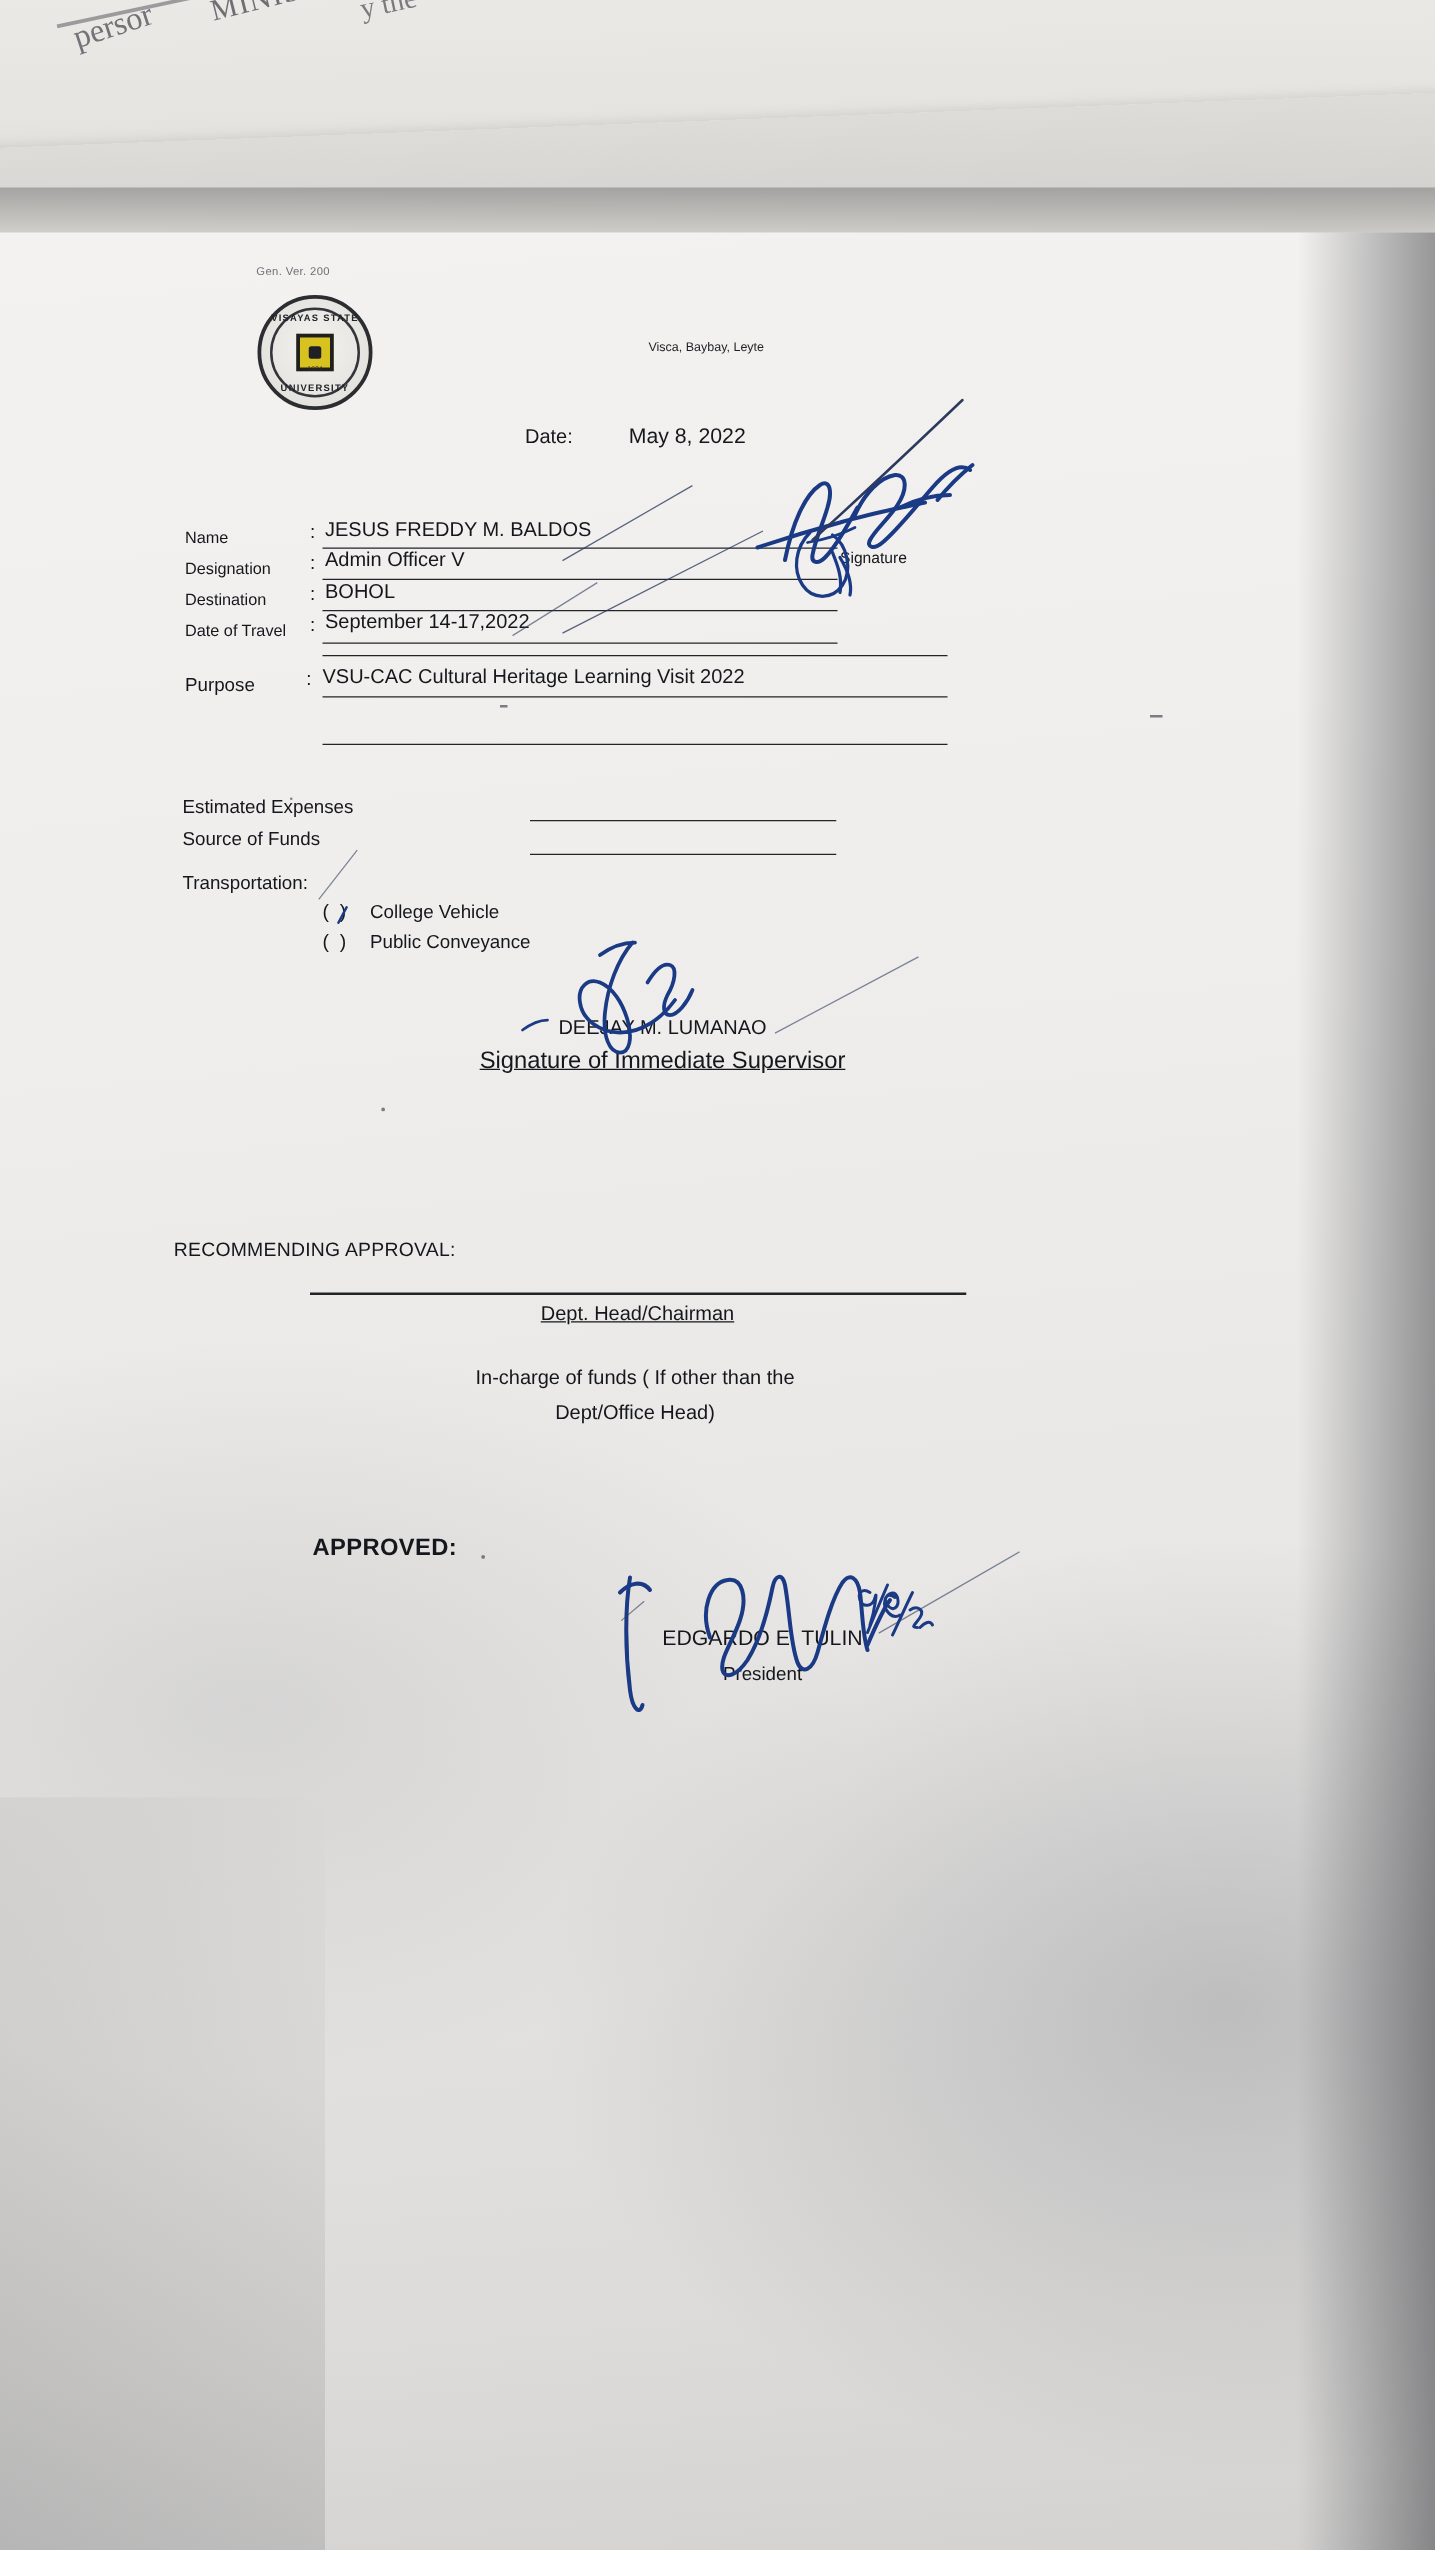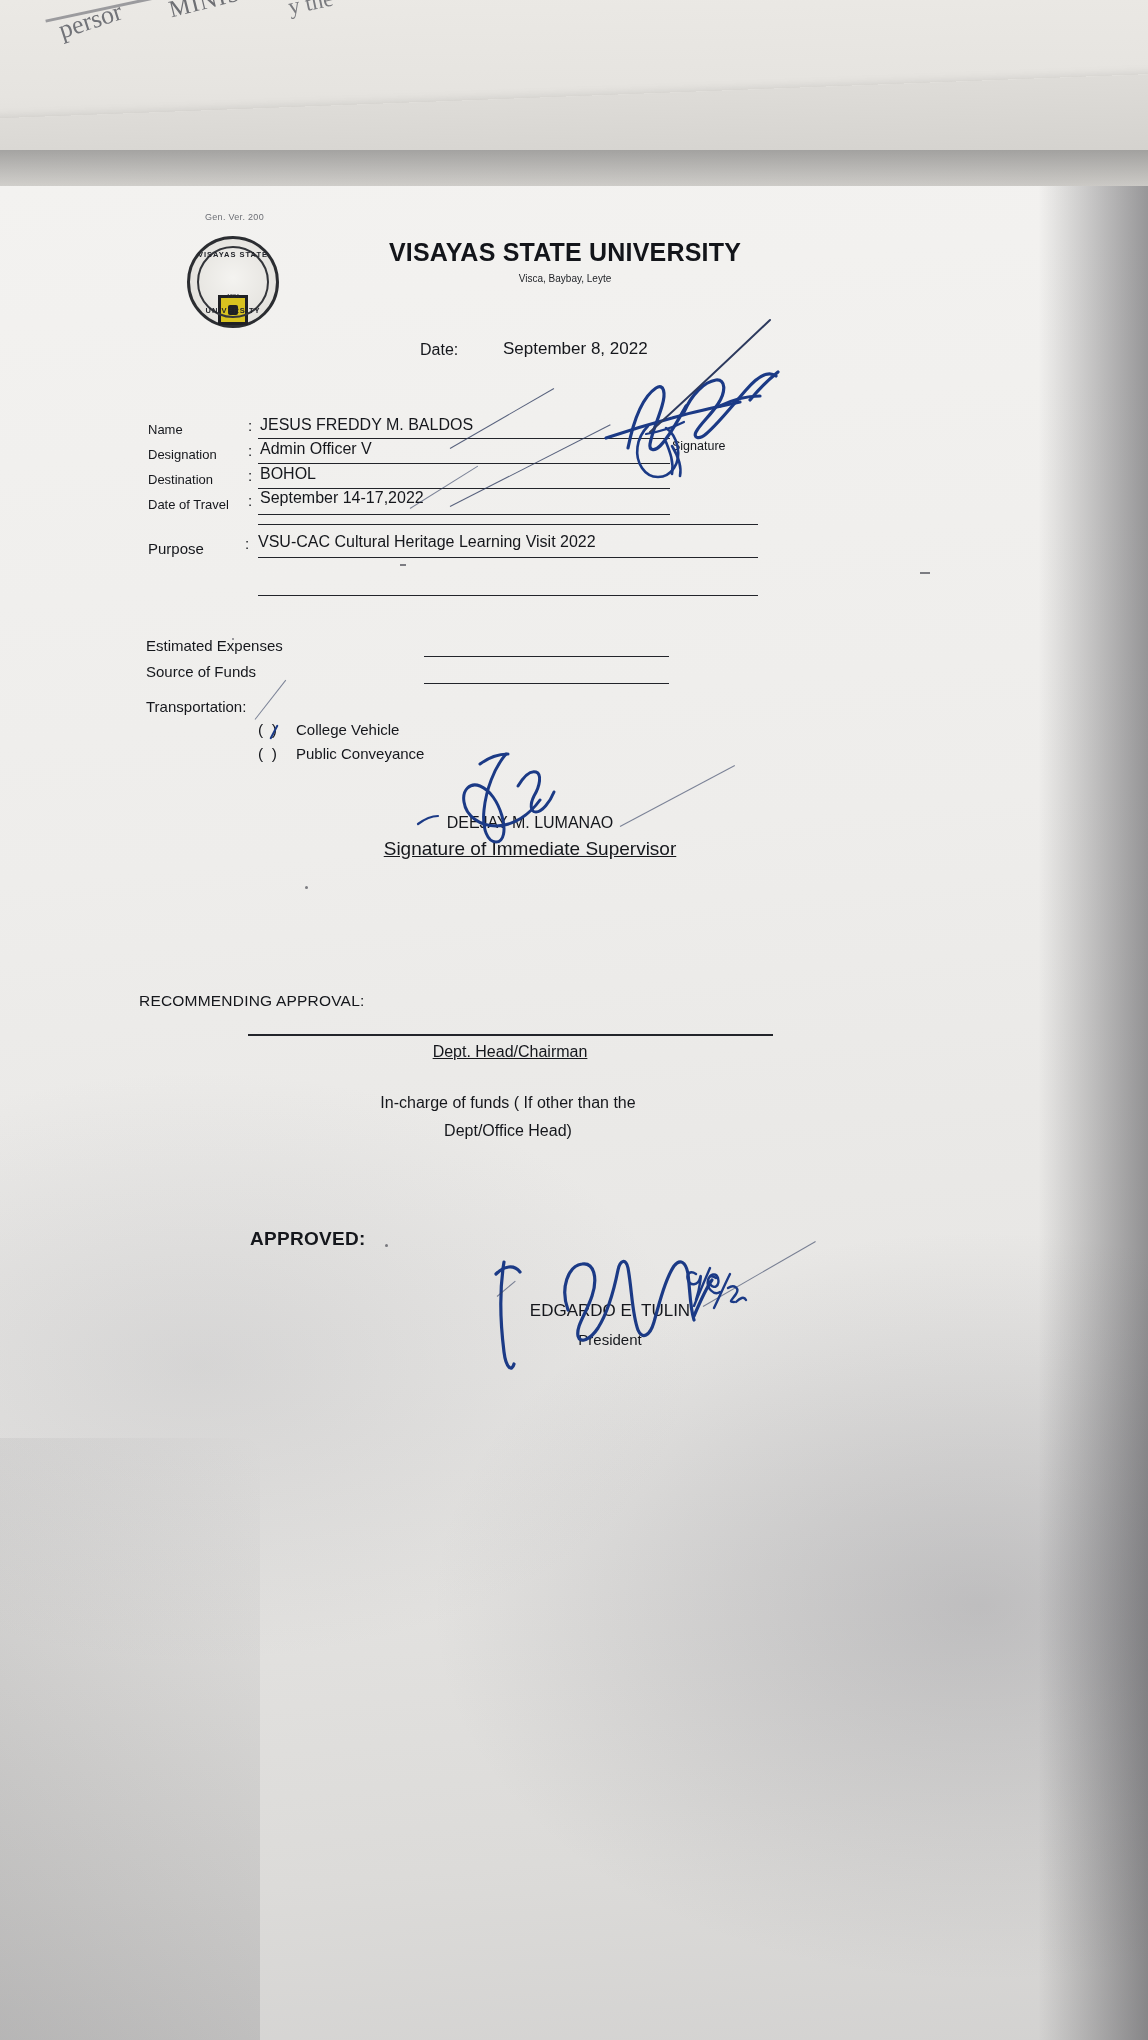--- a/index.html
+++ b/index.html
@@ -95,24 +95,24 @@
   .doc-inner { position: relative; width: 100%; height: 100%; }
 
   .tiny-head {
     position: absolute; left: 205px; top: 26px;
     font-size: 9px; color: #6d6f75; letter-spacing: .3px;
     filter: blur(0.5px);
   }
 
   
   .seal {
-    position: absolute; left: 187px; top: 50px;
+    position: absolute; left: 206px; top: 50px;
     width: 92px; height: 92px; border-radius: 50%;
     border: 3px solid #2b2d31;
-    display: flex; align-items: flex-end; justify-content: center;
+    display: flex; align-items: center; justify-content: center;
     background: radial-gradient(circle at 50% 45%, #f4f3f0, #dedcd7);
   }
   .seal .ring {
     position: absolute; inset: 7px; border-radius: 50%;
     border: 2px solid #33353a;
   }
   .seal .inner-sq {
     width: 30px; height: 30px; background: #d8c21f;
     border: 3px solid #1f2024;
     display: flex; align-items: center; justify-content: center;
@@ -205,25 +205,24 @@
       <div class="seal">
         <div class="ring"></div>
         <div class="arc-top">VISAYAS STATE</div>
         <div class="inner-sq">
             <i></i>
           </div>
         <div class="yr">1924</div>
         <div class="arc-bot">UNIVERSITY</div>
       </div>
 
-      <div class="univ-title">VISAYAS STATE UNIVERSITY</div>
       <div class="univ-sub">Visca, Baybay, Leyte</div>
 
       <div class="date-label">Date:</div>
-      <div class="date-value">September 8, 2022</div>
+      <div class="date-value">May 8, 2022</div>
 
       <div class="field-label" style="left:148px;top:236px;">Name</div>
       <div class="colon" style="left:248px;top:231px;">:</div>
       <div class="field-value" style="left:260px;top:230px;">JESUS FREDDY M. BALDOS</div>
       <div class="rule" style="left:258px;top:252px;width:412px;"></div>
 
       <div class="field-label" style="left:148px;top:261px;">Designation</div>
       <div class="colon" style="left:248px;top:256px;">:</div>
       <div class="field-value" style="left:260px;top:254px;">Admin Officer V</div>
       <div class="rule" style="left:258px;top:277px;width:412px;"></div>

